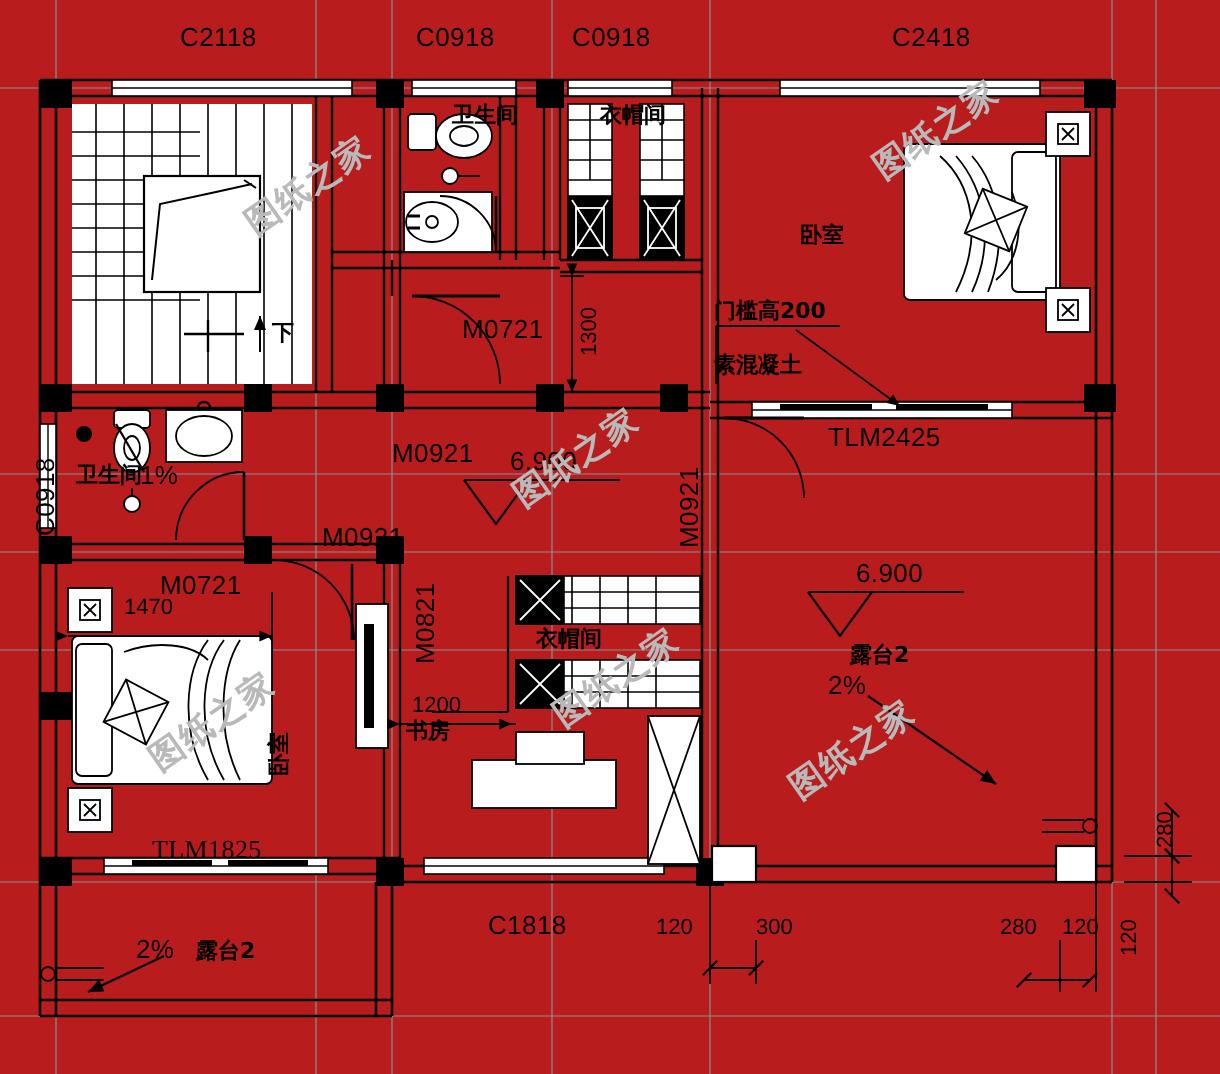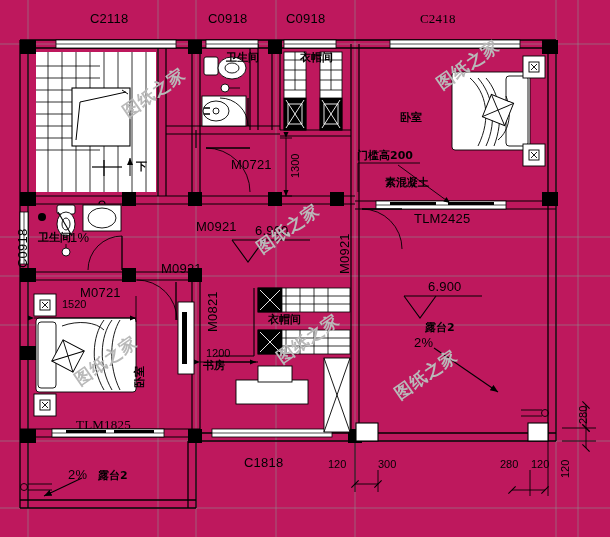--- a/index.html
+++ b/index.html
@@ -1,21 +1,21 @@
 <!DOCTYPE html>
 <html><head>
 <meta charset="utf-8">
 <style>
   html,body{margin:0;padding:0;background:#ffffff;}
   body{
     font-family:"Liberation Sans", sans-serif;
     width:610px;height:537px;overflow:hidden;
   }
   #plan{
-    position:relative;width:610px;height:537px;background:#be185d;
+    position:relative;width:610px;height:537px;background:#b91c1c;
   }
   svg#canvas{position:absolute;left:0;top:0;width:610px;height:537px;}
   .lbl{
     position:absolute;
     font-family:"Liberation Sans", sans-serif;
     color:#000;
     white-space:nowrap;
     line-height:1;
     pointer-events:none;
   }
@@ -453,21 +453,21 @@
     <line x1="586" y1="405" x2="586" y2="428" marker-start="url(#tick)" marker-end="url(#tick)"></line>
     <line x1="562" y1="428" x2="596" y2="428"></line>
     <line x1="562" y1="441" x2="596" y2="441"></line>
     <line x1="586" y1="428" x2="586" y2="448" marker-start="url(#tick)" marker-end="url(#tick)"></line>
   </g>
 </svg>
 
 <div class="lbl lbl-en" style="left:90px;top:12px;">C2118</div>
 <div class="lbl lbl-en" style="left:208px;top:12px;">C0918</div>
 <div class="lbl lbl-en" style="left:286px;top:12px;">C0918</div>
-<div class="lbl lbl-en" style="left:420px;top:12px;font-family:Liberation Serif, serif;">C2418</div>
+<div class="lbl lbl-en" style="left:446px;top:12px;">C2418</div>
 
 <div class="lbl lbl-en vert" style="left:16px;top:268px;transform:rotate(-90deg);">C0918</div>
 
 <div class="lbl lbl-en" style="left:244px;top:456px;">C1818</div>
 
 <div class="lbl lbl-en" style="left:231px;top:158px;">M0721</div>
 <div class="lbl lbl-en" style="left:196px;top:220px;">M0921</div>
 <div class="lbl lbl-en" style="left:161px;top:262px;">M0921</div>
 <div class="lbl lbl-en vert" style="left:338px;top:274px;transform:rotate(-90deg);">M0921</div>
 <div class="lbl lbl-en vert" style="left:206px;top:332px;transform:rotate(-90deg);">M0821</div>
@@ -485,24 +485,24 @@
 <div class="lbl lbl-cn" style="left:425px;top:322px;">露台2</div>
 <div class="lbl lbl-cn" style="left:98px;top:470px;">露台2</div>
 
 <div class="lbl lbl-en" style="left:255px;top:224px;">6.900</div>
 <div class="lbl lbl-en" style="left:428px;top:280px;">6.900</div>
 <div class="lbl lbl-en" style="left:414px;top:336px;">2%</div>
 <div class="lbl lbl-en" style="left:68px;top:468px;">2%</div>
 <div class="lbl lbl-en" style="left:70px;top:231px;">1%</div>
 <div class="lbl lbl-cn" style="left:136px;top:161px;">下</div>
 <div class="lbl lbl-cn" style="left:357px;top:150px;text-align:right;">门槛高200</div>
-<div class="lbl lbl-cn" style="left:357px;top:177px;padding-left:28px;">素混凝土</div>
+<div class="lbl lbl-cn" style="left:357px;top:177px;">素混凝土</div>
 
 <div class="lbl lbl-dim vert" style="left:290px;top:178px;transform:rotate(-90deg);">1300</div>
-<div class="lbl lbl-dim" style="left:62px;top:299px;">1520</div>
+<div class="lbl lbl-dim" style="left:62px;top:299px;">1470</div>
 <div class="lbl lbl-dim" style="left:206px;top:348px;">1200</div>
 <div class="lbl lbl-dim" style="left:328px;top:459px;">120</div>
 <div class="lbl lbl-dim" style="left:378px;top:459px;">300</div>
 <div class="lbl lbl-dim" style="left:500px;top:459px;">280</div>
 <div class="lbl lbl-dim" style="left:531px;top:459px;">120</div>
 <div class="lbl lbl-dim vert" style="left:578px;top:424px;transform:rotate(-90deg);">280</div>
 <div class="lbl lbl-dim vert" style="left:560px;top:478px;transform:rotate(-90deg);">120</div>
 
 <div class="wm" style="left:118px;top:104px;">图纸之家</div>
 <div class="wm" style="left:432px;top:76px;">图纸之家</div>

